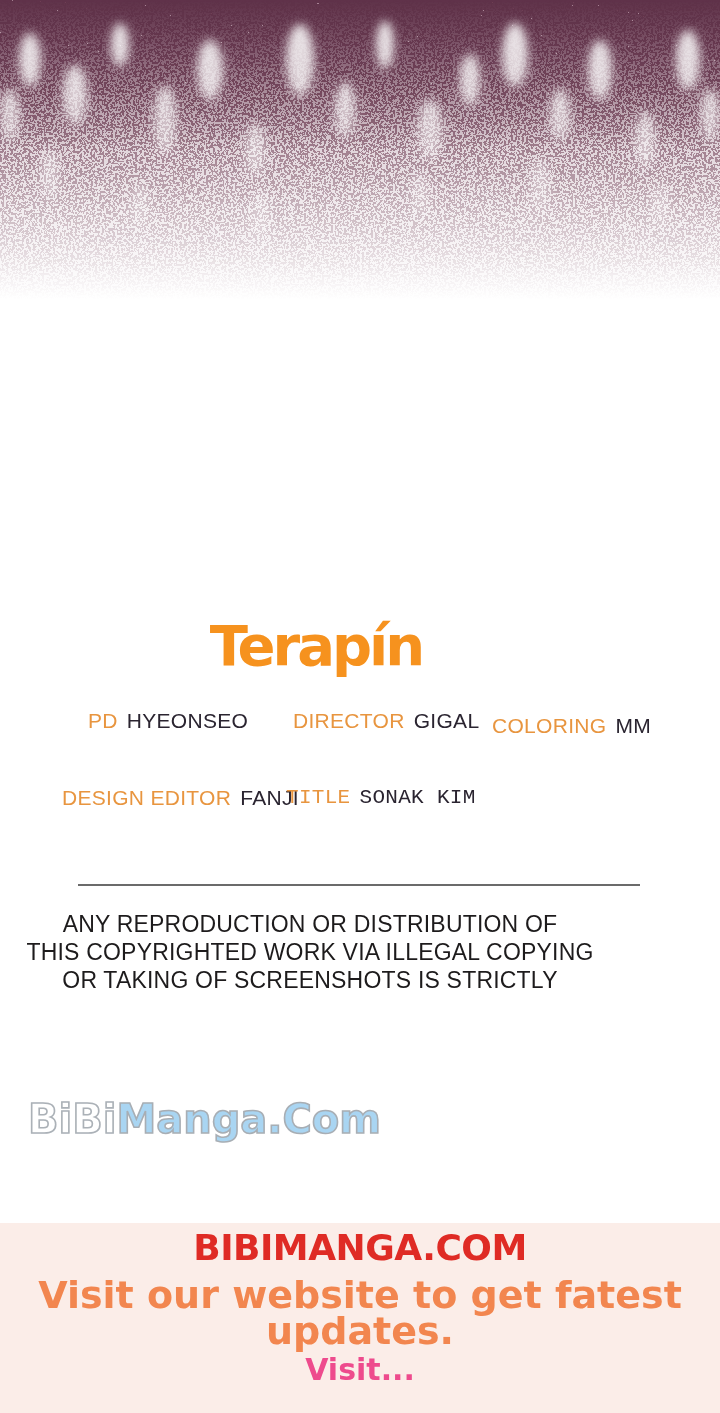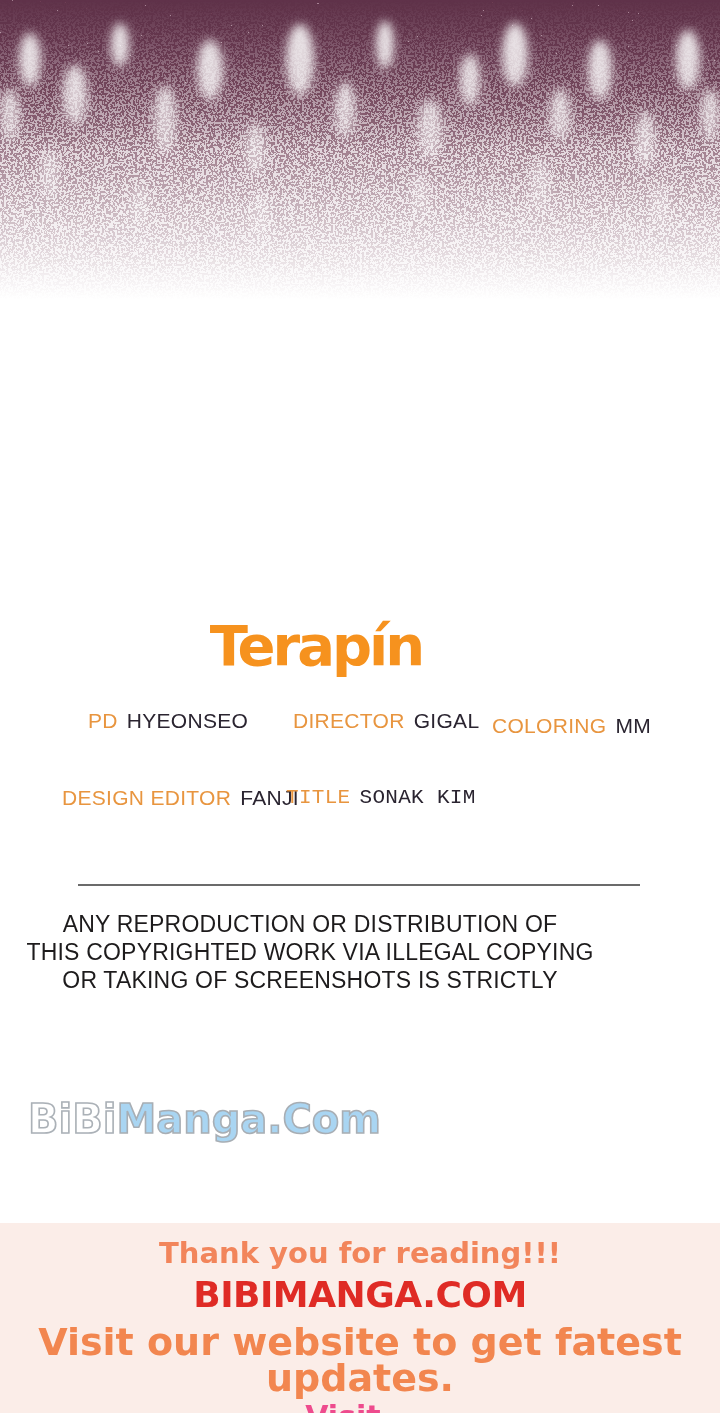--- a/index.html
+++ b/index.html
@@ -243,19 +243,18 @@
     <div>ANY REPRODUCTION OR DISTRIBUTION OF</div>
     <div>THIS COPYRIGHTED WORK VIA ILLEGAL COPYING</div>
     <div>OR TAKING OF SCREENSHOTS IS STRICTLY</div>
   </div>
 
   <div class="watermark">
     <span class="wm-prefix">BiBi</span><span class="wm-suffix">Manga.Com</span>
   </div>
 
   <div class="footer">
-    <div class="footer-thanks">Thank you for reading!!!</div>
     <div class="footer-site">BIBIMANGA.COM</div>
     <div class="footer-visit">Visit our website to get fatest updates.</div>
     <div class="footer-love">Visit...</div>
   </div>
 
 </div>
 
 </body></html>

